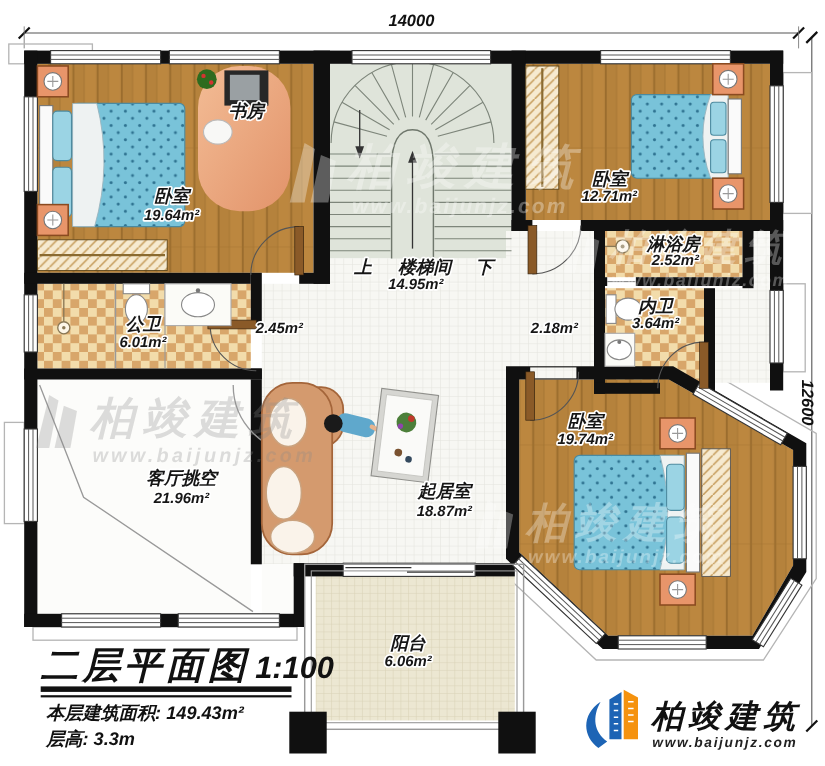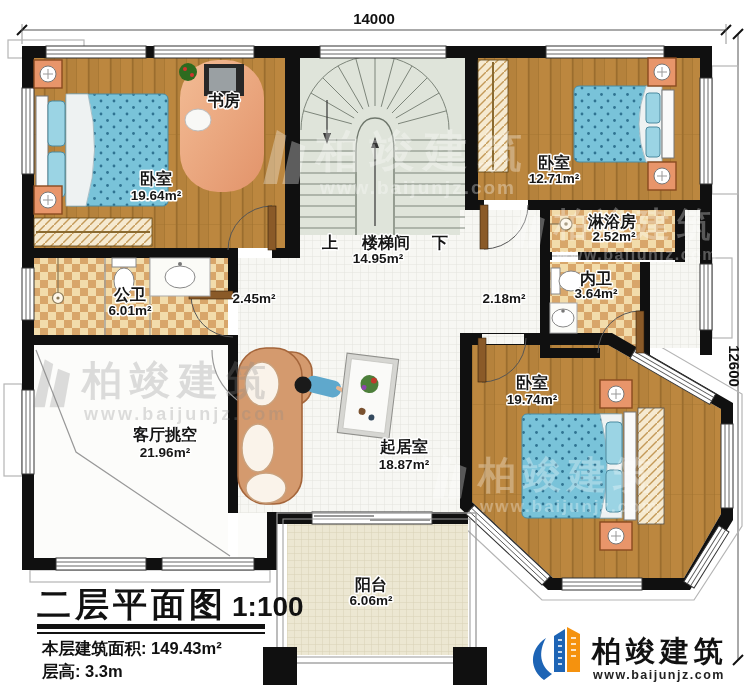--- a/index.html
+++ b/index.html
@@ -1,17 +1,17 @@
 <!DOCTYPE html>
 <html><head>
 <meta charset="utf-8">
 <style>
   html,body{margin:0;padding:0;background:#fff;}
   .stage{position:relative;width:750px;height:696px;background:#fff;overflow:hidden;
-         font-family:"Liberation Sans",sans-serif;}
+         font-family:"Liberation Sans",sans-serif;font-style:italic;}
   svg text{font-family:"Liberation Sans","DejaVu Sans",sans-serif;}
   .rn{font-size:16px;font-weight:bold;fill:#161616;text-anchor:middle;
       paint-order:stroke;stroke:#ffffff;stroke-width:3px;stroke-linejoin:round;}
   .ra{font-size:13.5px;font-weight:bold;fill:#161616;text-anchor:middle;
       paint-order:stroke;stroke:#ffffff;stroke-width:3px;stroke-linejoin:round;}
   .dim{font-size:15px;font-weight:bold;fill:#111;text-anchor:middle;}
   .wm-t{font-weight:bold;text-anchor:start;}
   .ttl{font-size:34px;font-weight:bold;fill:#111;letter-spacing:4px;}
   .ttl-scale{font-size:28px;font-weight:bold;fill:#111;}
   .ttl-sub{font-size:16.5px;font-weight:bold;fill:#111;}

